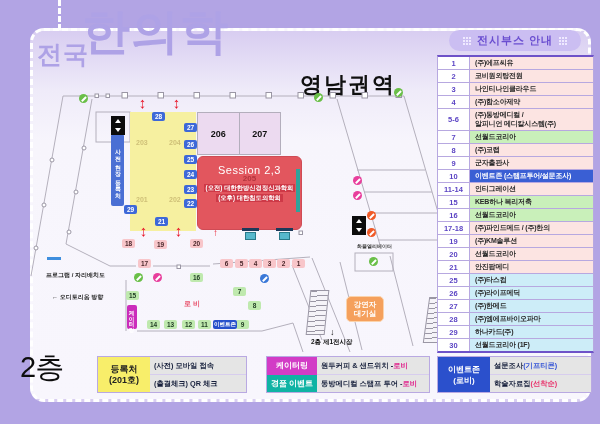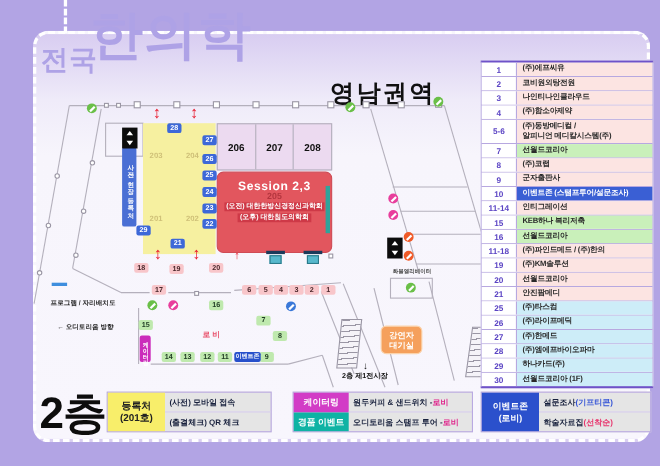--- a/index.html
+++ b/index.html
@@ -33,28 +33,28 @@
   .tname{flex:1;font-size:7px;font-weight:700;color:#2a2a2a;display:flex;align-items:center;padding-left:5px;
          white-space:pre-line;line-height:8.5px;letter-spacing:-0.2px}
   .trow.pink .tname{background:#fce4e2}
   .trow.green .tname{background:#c9f0ba}
   .trow.blue .tname{background:#cdedf8}
   .trow.hl .tname{background:#3a5fd4;color:#fff}
 
   
   .hall-yellow{position:absolute;left:130px;top:112px;width:66px;height:119px;background:#f6f0a0}
   .hallnum{position:absolute;font-size:7px;font-weight:700;color:#cfc078}
-  .rooms{position:absolute;left:197px;top:112px;width:105px;height:43px;background:#ecdaf0;border:1px solid #b3aebc;
+  .rooms{position:absolute;left:197px;top:112px;width:84px;height:43px;background:#ecdaf0;border:1px solid #b3aebc;
          box-sizing:border-box;display:flex}
   .rooms .rc{flex:1;border-right:1px solid #b3aebc;display:flex;align-items:center;justify-content:center;
              font-size:9px;font-weight:800;color:#111}
   .rooms .rc:last-child{border-right:none}
   .session{position:absolute;left:197px;top:156px;width:105px;height:74px;background:#e2565e;border:1px solid #cf4b55;
            border-radius:6px;box-sizing:border-box;text-align:center;color:#fff}
-  .s-title{font-size:11px;font-weight:700;margin-top:7px;letter-spacing:.5px}
+  .s-title{font-size:11px;font-weight:400;margin-top:7px;letter-spacing:.5px}
   .s-room{font-size:8px;font-weight:800;color:rgba(140,25,35,.55);line-height:6px}
   .s-line{display:block;margin:2px auto 0;width:-moz-fit-content;width:fit-content;background:rgba(186,28,48,.5);
           color:#fff;font-size:6.3px;font-weight:800;padding:0 2px;line-height:8px;white-space:nowrap}
   .teal-bar{position:absolute;left:296px;top:169px;width:4px;height:43px;background:#2fa39b}
   .reg-label{position:absolute;left:111px;top:134px;width:13px;height:72px;background:#4a6fd4;color:#fff;border-radius:2px;
              writing-mode:vertical-rl;font-size:6px;font-weight:700;text-align:center;line-height:13px;letter-spacing:.5px}
 
   
   .badge{position:absolute;width:13px;height:9px;border-radius:2px;font-size:6.5px;line-height:9px;font-weight:700;
          text-align:center;color:#333}
@@ -91,21 +91,21 @@
   .elev:before{top:3px;border-bottom:4px solid #fff}
   .elev:after{bottom:3px;border-top:4px solid #fff}
   .bench{position:absolute;width:17px;height:14px}
   .bench .btop{width:17px;height:3px;background:#1c3a5a}
   .bench .bseat{width:11px;height:8px;background:#57b8cc;border:1px solid #2a7a8a;box-sizing:border-box;margin:1px auto 0}
   .esc{position:absolute;border:1px solid #9a96a4;background:repeating-linear-gradient(175deg,#9a96a4 0 1px,#f5f3f8 1px 5px)}
   .esc1{left:308px;top:290px;width:17px;height:43px;transform:skewX(-6deg)}
   .esc2{left:426px;top:297px;width:14px;height:44px;transform:skewX(-8deg)}
 
   
-  .floor-big{position:absolute;left:36px;top:348px;font-size:40px;font-weight:700;color:#0d0d0d;letter-spacing:-1px}
+  .floor-big{position:absolute;left:20px;top:348px;font-size:29px;font-weight:400;color:#0d0d0d;letter-spacing:-1px}
   .lg{position:absolute;display:flex;height:37px;background:#e5e5e5;border:1px solid #b9a9e2;box-sizing:border-box}
   .lg .chipcol{display:flex;flex-direction:column;flex:none}
   .lg .chip{flex:1;display:flex;align-items:center;justify-content:center;color:#fff;font-weight:800;font-size:8px;white-space:nowrap}
   .lg .lines{display:flex;flex-direction:column;flex:1}
   .lg .line{flex:1;display:flex;align-items:center;padding:0 4px;font-size:7.3px;font-weight:700;color:#17203c;
             border-bottom:1px solid #d7cdee;white-space:nowrap}
   .lg .line:last-child{border-bottom:none}
   .ylw{background:#f8ee6a;color:#222;flex-direction:column;justify-content:center;font-size:9px;line-height:11px;
        font-weight:800;display:flex;align-items:center;width:52px}
   .mag{background:#d23cc6}.tealc{background:#0fb3a4}.bluec{background:#2b50cc;flex-direction:column;line-height:11px;font-size:8.5px}
@@ -174,21 +174,20 @@
 
   <div class="hall-yellow"></div>
   <span class="hallnum" style="left:136px;top:139px">203</span>
   <span class="hallnum" style="left:169px;top:139px">204</span>
   <span class="hallnum" style="left:136px;top:196px">201</span>
   <span class="hallnum" style="left:169px;top:196px">202</span>
 
   <div class="rooms">
     <div class="rc">206</div>
     <div class="rc">207</div>
-    <div class="rc">208</div>
   </div>
 
   <div class="session">
     <div class="s-title">Session 2,3</div>
     <div class="s-room">205</div>
     <span class="s-line">(오전) 대한한방신경정신과학회</span>
     <span class="s-line">(오후) 대한침도의학회</span>
   </div>
   <div class="teal-bar"></div>
 
@@ -284,20 +283,45 @@
       <div class="btop"></div>
       <div class="bseat"></div>
     </div>
   <div class="bench" style="left:276px;top:228px">
       <div class="btop"></div>
       <div class="bseat"></div>
     </div>
   <div class="esc esc1"></div>
   <div class="esc esc2"></div>
 
+  <div class="pill">
+    <span class="gridicon">
+        <i></i>
+        <i></i>
+        <i></i>
+        <i></i>
+        <i></i>
+        <i></i>
+        <i></i>
+        <i></i>
+        <i></i>
+      </span>
+    <span class="pt">전시부스 안내</span>
+    <span class="gridicon">
+        <i></i>
+        <i></i>
+        <i></i>
+        <i></i>
+        <i></i>
+        <i></i>
+        <i></i>
+        <i></i>
+        <i></i>
+      </span>
+  </div>
   <div id="btable">
 
       <div class="trow pink">
         <div class="tno">1</div>
         <div class="tname">(주)에프씨유</div>
       </div>
 
       <div class="trow pink">
         <div class="tno">2</div>
         <div class="tname">코비원외탕전원</div>
@@ -348,21 +372,21 @@
         <div class="tno">15</div>
         <div class="tname">KEB하나 복리저축</div>
       </div>
 
       <div class="trow green">
         <div class="tno">16</div>
         <div class="tname">선월드코리아</div>
       </div>
 
       <div class="trow pink">
-        <div class="tno">11-18</div>
+        <div class="tno">17-18</div>
         <div class="tname">(주)파인드메드 / (주)한의</div>
       </div>
 
       <div class="trow pink">
         <div class="tno">19</div>
         <div class="tname">(주)KM솔루션</div>
       </div>
 
       <div class="trow pink">
         <div class="tno">20</div>
@@ -423,21 +447,21 @@
     <div class="chipcol" style="width:50px">
       <div class="chip mag">케이터링</div>
       <div class="chip tealc">경품 이벤트</div>
     </div>
     <div class="lines">
       <div class="line">
           <span>원두커피 &amp; 샌드위치 - </span>
           <span class="hl-pink">로비</span>
         </div>
       <div class="line">
-          <span>오디토리움 스탬프 투어 - </span>
+          <span>동방메디컬 스탬프 투어 - </span>
           <span class="hl-pink">로비</span>
         </div>
     </div>
   </div>
 
   <div class="lg" style="left:437px;top:356px;width:155px">
     <div class="chipcol" style="width:52px">
       <div class="chip bluec">
         <div>이벤트존</div>
         <div>(로비)</div>

